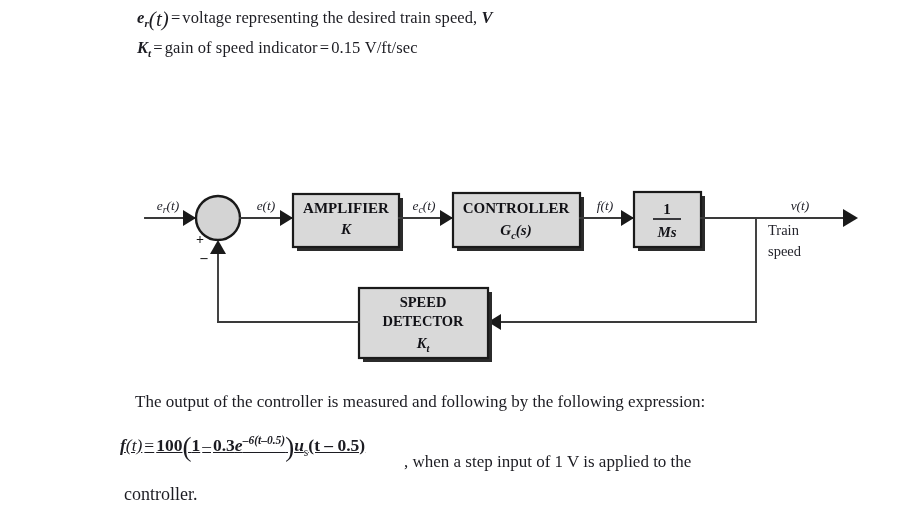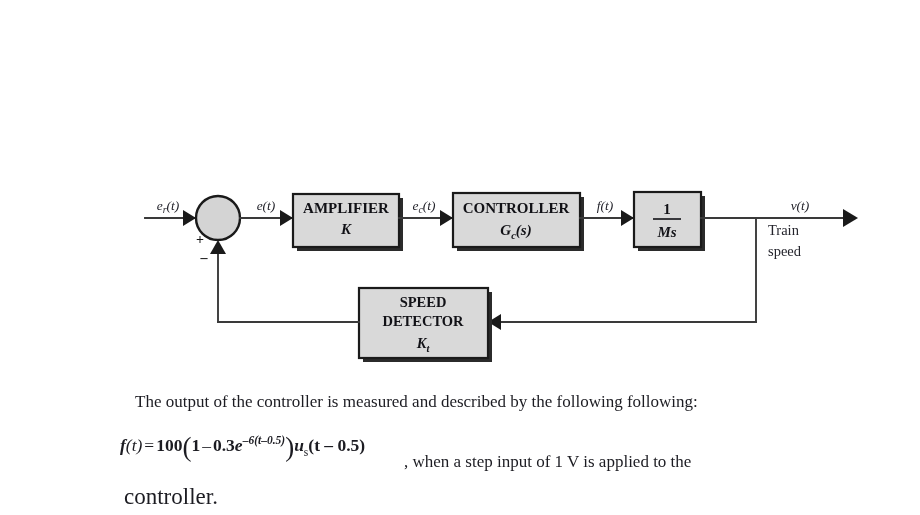--- a/index.html
+++ b/index.html
@@ -125,33 +125,34 @@
     top: 432px;
     width: 790px;
     height: 46px;
   }
   #equation {
     position: absolute;
     left: 0;
     top: 0;
     font-size: 17.5px;
     white-space: nowrap;
+    text-decoration: underline;
   }
   #prose-2 {
     position: absolute;
     left: 284px;
     top: 20px;
     font-size: 17px;
     white-space: nowrap;
   }
   #prose-3 {
     position: absolute;
     left: 124px;
     top: 484px;
-    font-size: 23px;
+    font-size: 18px;
     white-space: nowrap;
   }
   .eq-paren {
     font-size: 27px;
     vertical-align: -5px;
     font-weight: 300;
   }
   .eq-sup {
     font-size: 11.5px;
     vertical-align: super;
@@ -161,24 +162,30 @@
     font-size: 11.5px;
     vertical-align: sub;
   }
   .bold-num { font-weight: bold; }
 </style>
 </head>
 <body>
 
 <div id="definitions">
 
-
-
-
-
+  <div class="def-line">
+    <span class="mi-b">e</span><span class="sub mi-b">r</span><span class="paren-big mi">(t)</span><span class="op">=</span><span>voltage representing the  desired train speed,</span><span>&nbsp;</span><span class="mi-b">V</span>
+  </div>
+
+
+
+
+  <div class="def-line">
+    <span class="mi-b">K</span><span class="sub mi-b">t</span><span class="op">=</span><span>gain of speed indicator</span><span class="op">=</span><span>0.15</span><span>&nbsp;</span><span>V/ft/sec</span>
+  </div>
 
 </div>
 
 <div id="diagram">
 <svg width="920" height="200" viewBox="0 0 920 200" xmlns="http://www.w3.org/2000/svg">
 
   <path class="wire" d="M 145 38 L 194 38"></path>
   <polygon class="arrow" points="183,30 196,38 183,46"></polygon>
 
   <circle class="sumcircle" cx="218" cy="38" r="22"></circle>
@@ -246,21 +253,21 @@
   <text class="sig-text" x="800" y="30">
     <tspan>v(t)</tspan>
   </text>
 
   <text class="caption-text" x="768" y="55">Train</text>
   <text class="caption-text" x="768" y="76">speed</text>
 
 </svg>
 </div>
 
-<div id="prose-1">The output of the controller is measured and described by the following following:</div>
+<div id="prose-1">The output of the controller is measured and following by the following expression:</div>
 
 <div id="equation-row">
   <div id="equation">
     <span class="mi-b">f</span><span class="mi">(t)</span><span class="op">=</span><span class="bold-num">100</span><span class="eq-paren">(</span><span class="bold-num">1</span><span class="op">–</span><span class="bold-num">0.3</span><span class="mi-b">e</span><span class="eq-sup bold-num">–6(t–0.5)</span><span class="eq-paren">)</span><span class="mi-b">u</span><span class="eq-sub">s</span><span class="bold-num">(t – 0.5)</span>
   </div>
   <div id="prose-2">, when a step input of 1 V is applied to the</div>
 </div>
 
 <div id="prose-3">controller.</div>
 

